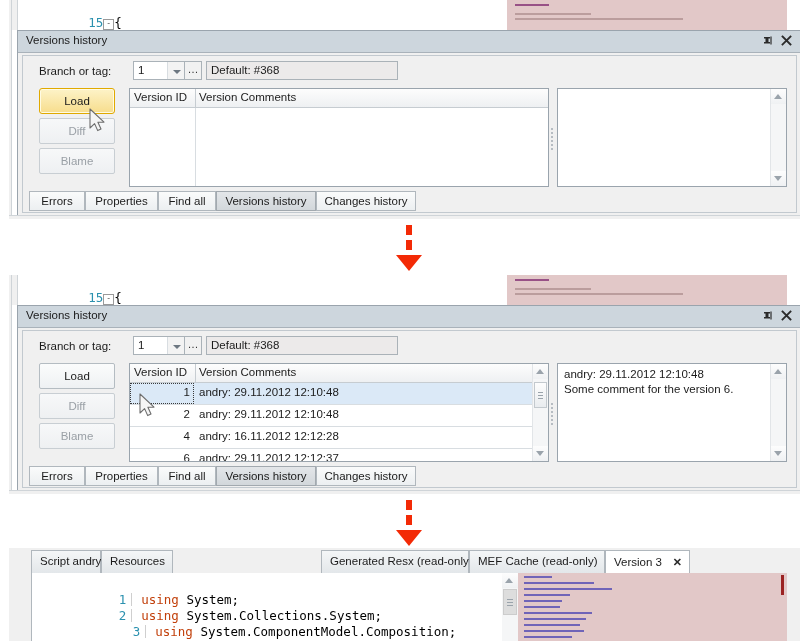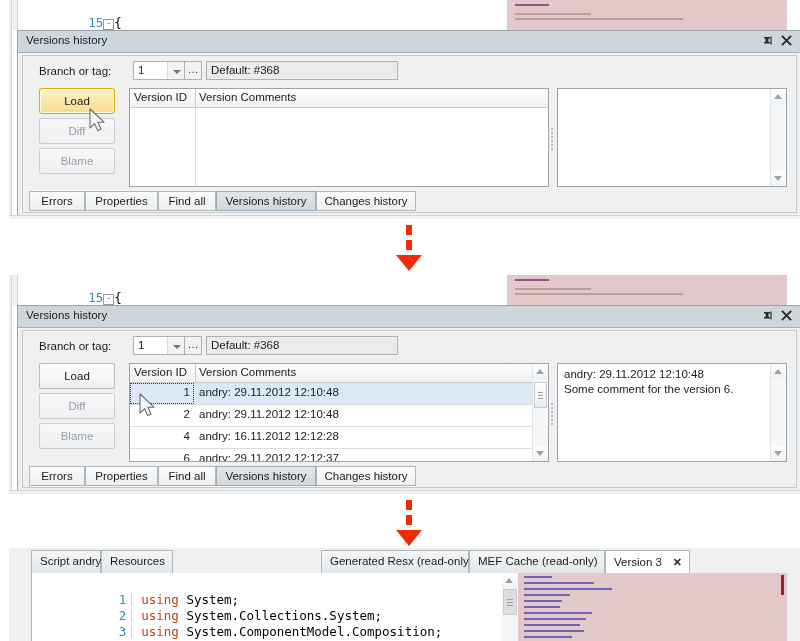--- a/index.html
+++ b/index.html
@@ -395,21 +395,21 @@
       </div>
     </div>
 
     <div style="position:absolute;left:22px;top:25px;width:756px;height:68px;background:#ffffff;border-left:1px solid #b0b7bd;border-right:1px solid #b0b7bd;">
       <div class="codeline" style="top:3px;">
         <span class="lnum">1</span><span class="vbar"></span><span class="kw">using</span><span class="plain"> System;</span>
       </div>
       <div class="codeline" style="top:19px;">
         <span class="lnum">2</span><span class="vbar"></span><span class="kw">using</span><span class="plain"> System.Collections.System;</span>
       </div>
-      <div class="codeline" style="top:35px;">
+      <div class="codeline" style="top:35px;padding-left:14px;">
         <span class="lnum">3</span><span class="vbar"></span><span class="kw">using</span><span class="plain"> System.ComponentModel.Composition;</span>
       </div>
       <div class="codeline" style="top:51px;">
         <span class="lnum">4</span><span class="kw">using</span><span class="plain"> System.Drawing;</span>
       </div>
 
       <div class="sb" style="left:470px;top:0;bottom:0;width:16px;background:#f5f6f7;border-left:none;">
         <div class="arr up">
             <i></i>
           </div>

